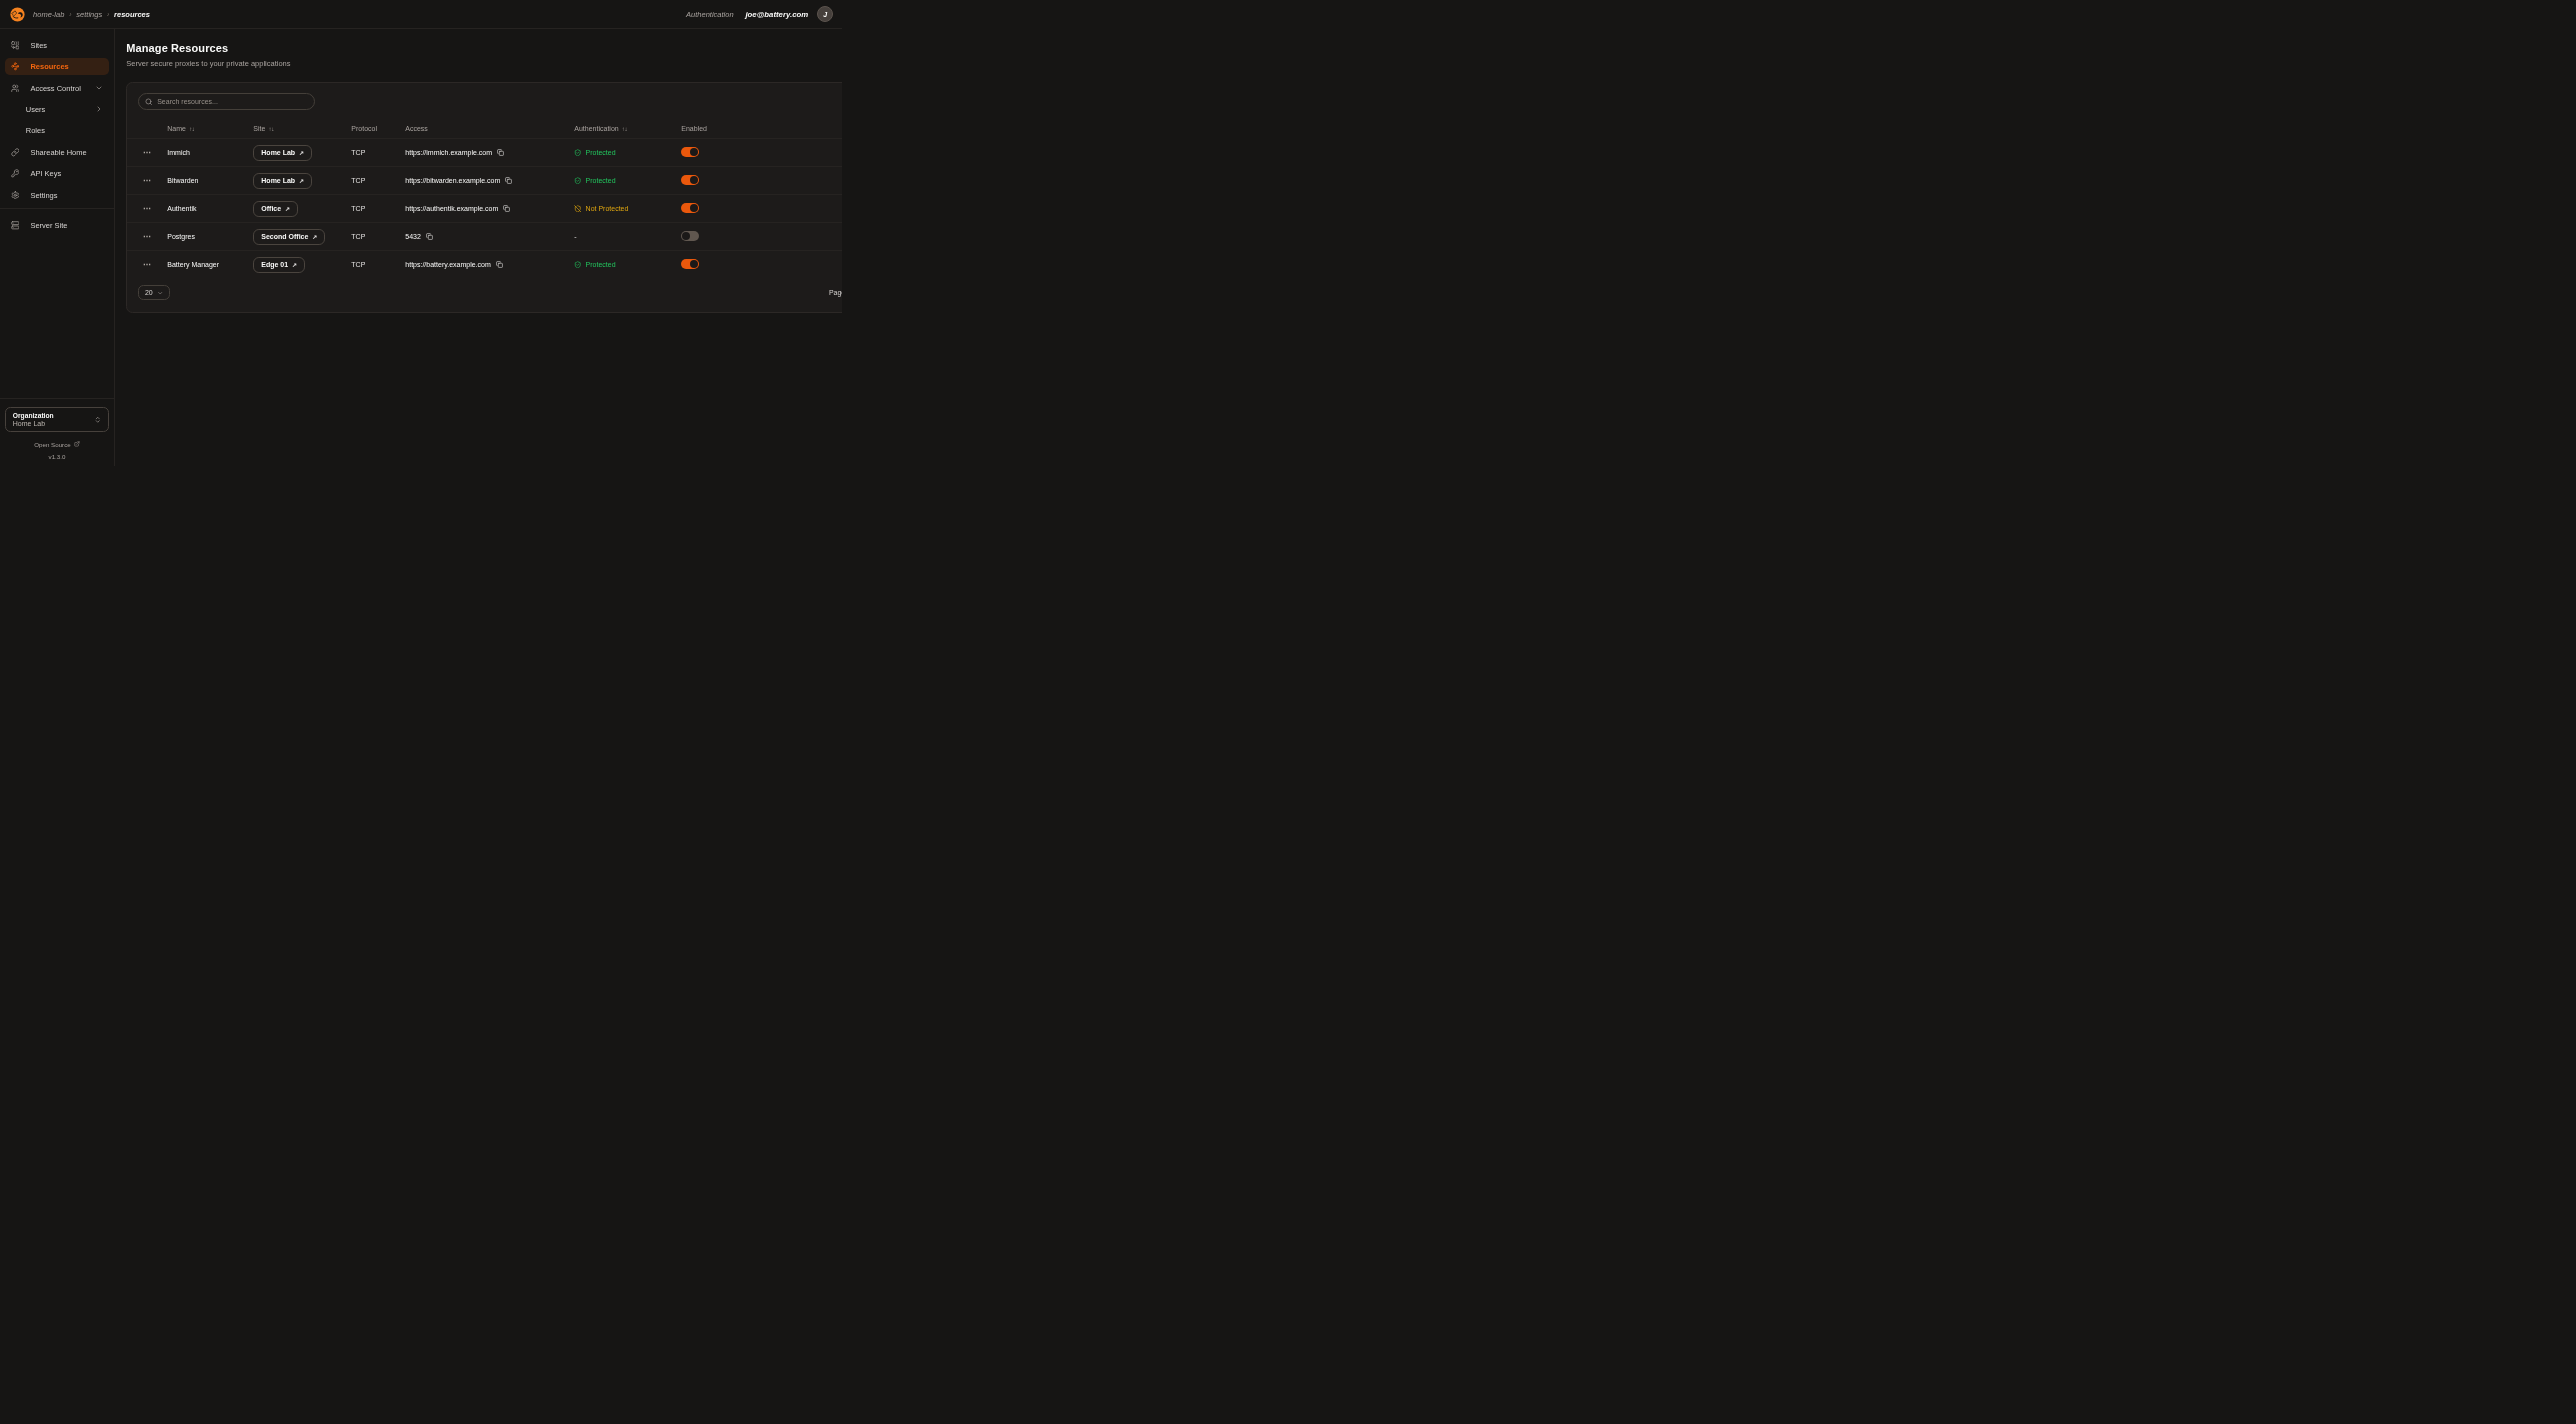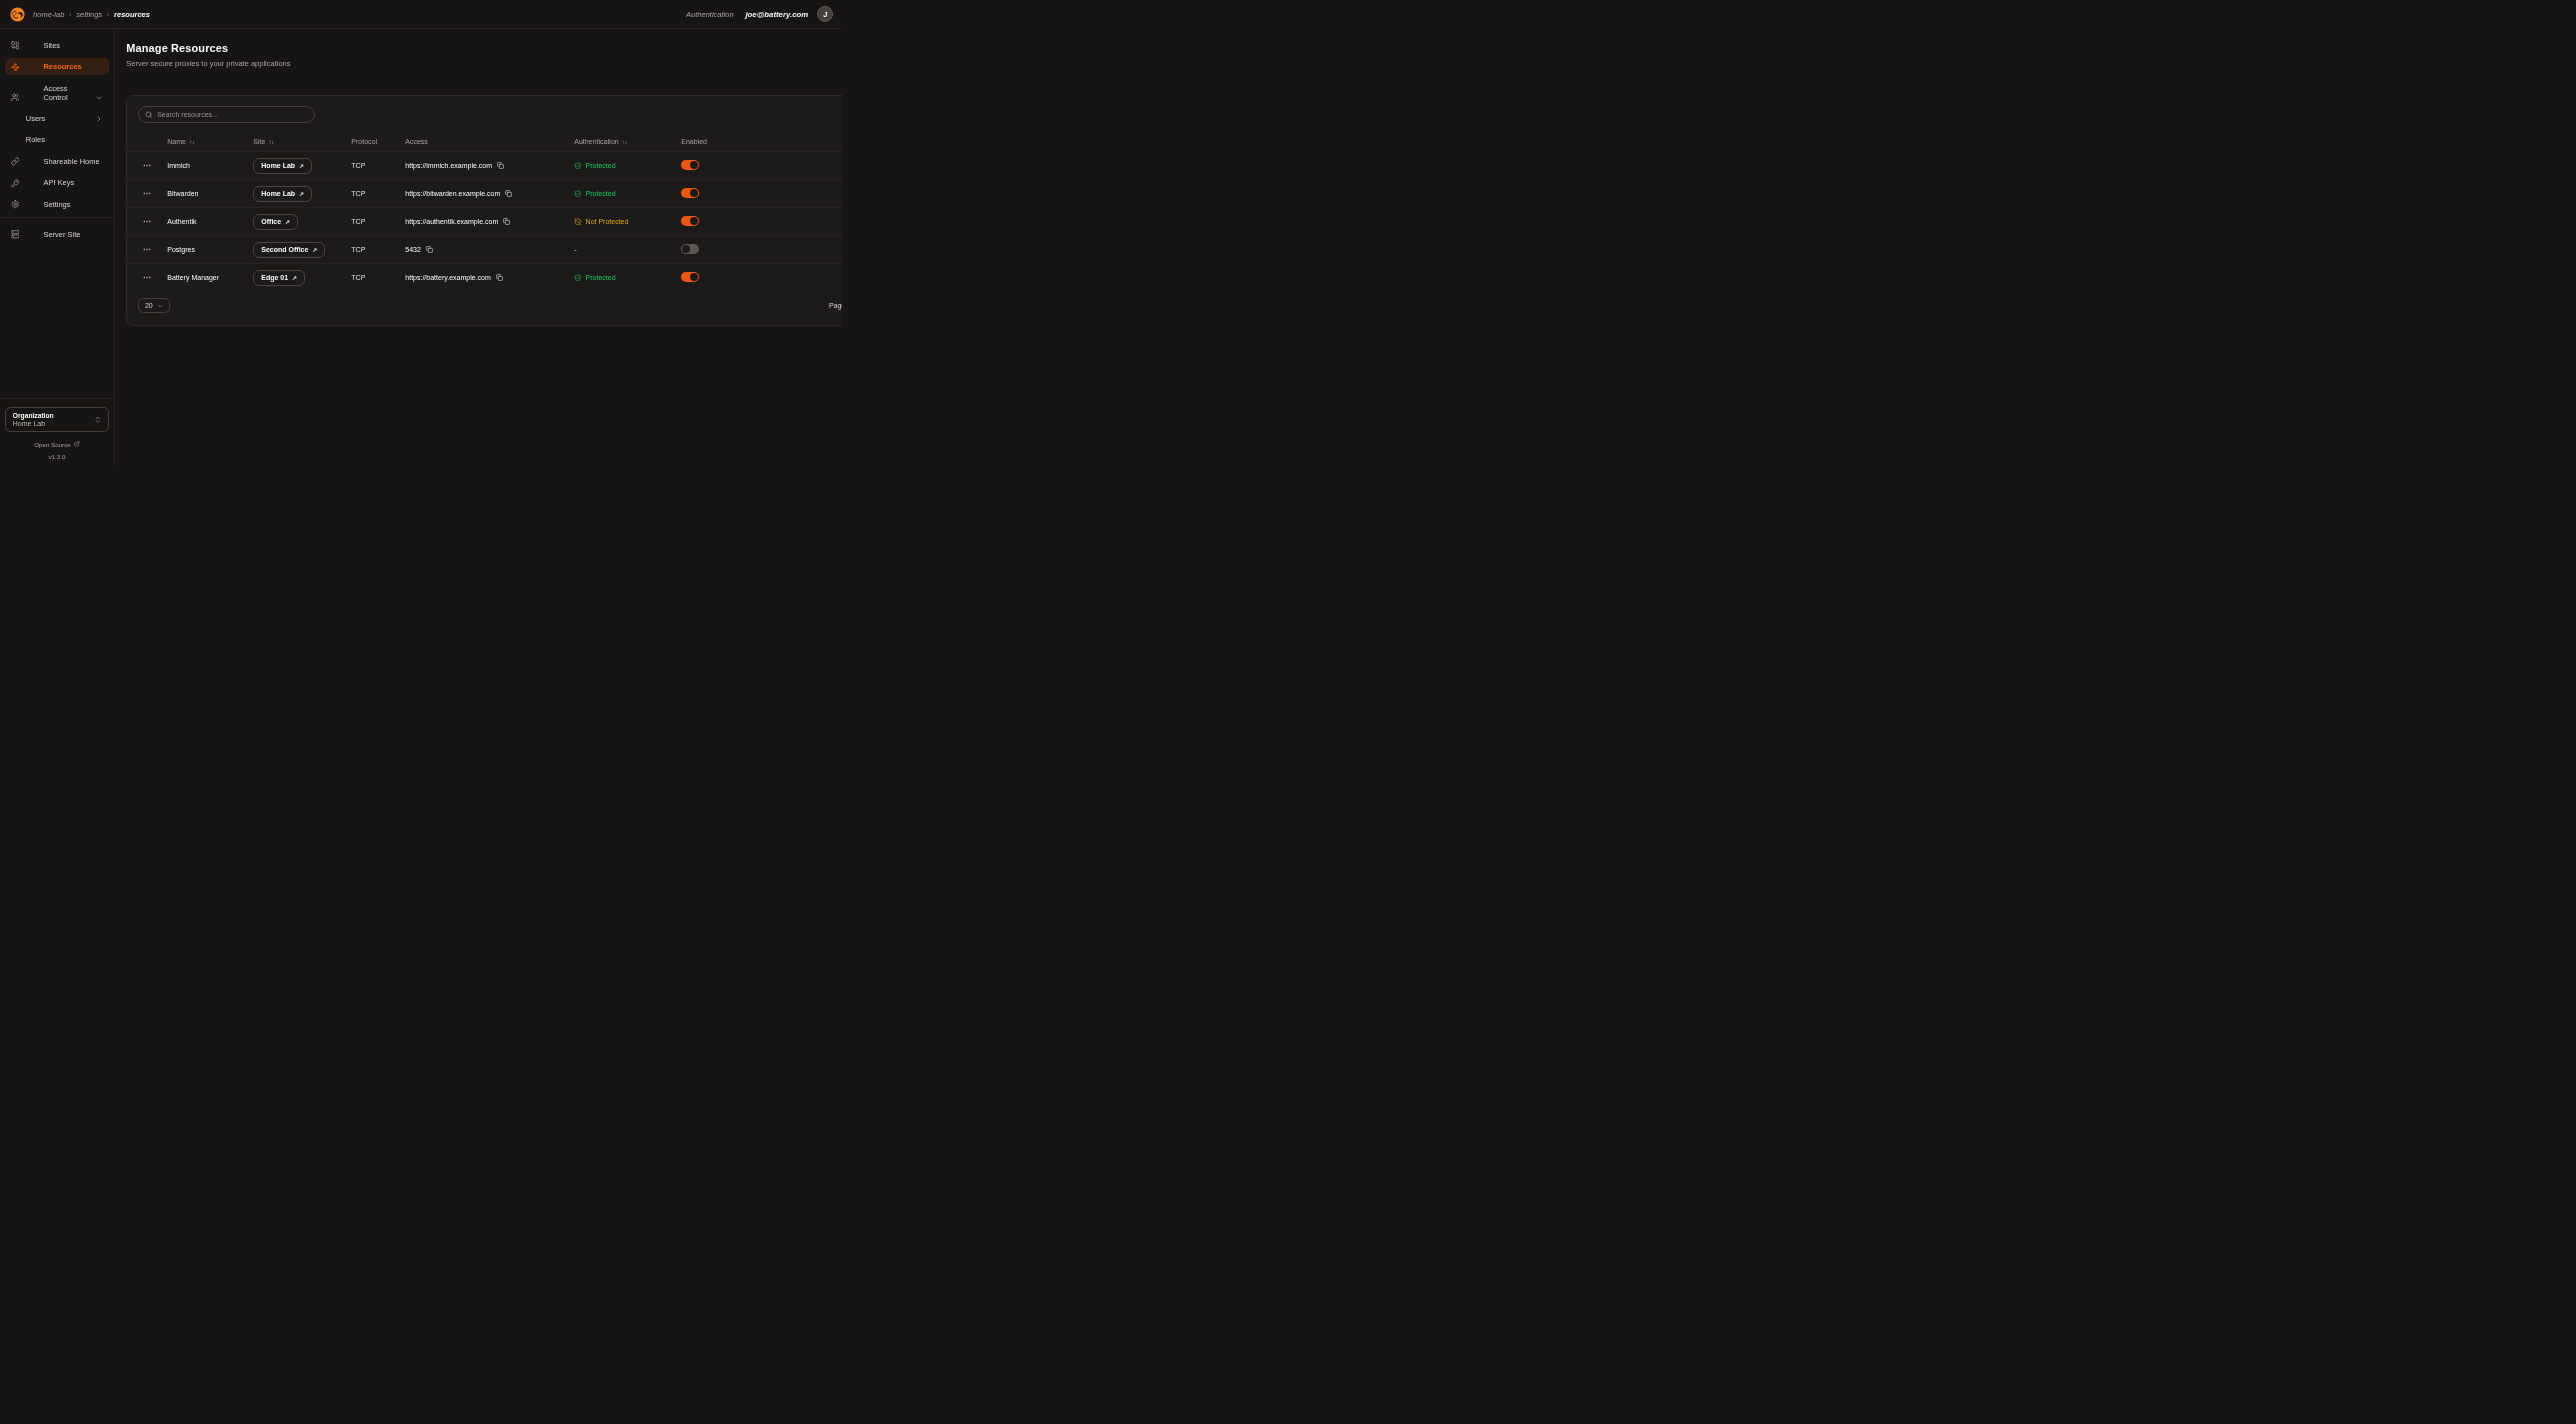--- a/index.html
+++ b/index.html
@@ -33,21 +33,21 @@
 
   
   .layout { display:flex; height:437px; }
 
   
   .sidebar {
     width:115px; flex:0 0 auto; border-right:0.5px solid #262321;
     display:flex; flex-direction:column; padding:7.5px 5.4px 0;
   }
   .side-item {
-    display:flex; align-items:flex-end; gap:24px; padding:4.3px 5.4px;
+    display:flex; align-items:center; gap:11px; padding:4.3px 5.4px;
     border-radius:4.8px; color:#d6d3d1; font-size:7.5px; margin-bottom:3.8px;
     width:100%; text-align:left;
   }
   .side-item .s-icon { color:#a8a29e; display:flex; }
   .side-item .s-icon svg { width:8.6px; height:8.6px; }
   .side-item.active { background:rgba(240,100,15,0.14); color:#f4660e; font-weight:700; }
   .side-item.active .s-icon { color:#f4660e; }
   .side-item.indent { padding-left:20.4px; color:#d6d3d1; }
   .s-label { flex:1 1 auto; }
   .s-trail { color:#a8a29e; display:flex; }
@@ -66,21 +66,21 @@
   .open-source { display:flex; align-items:center; justify-content:center; gap:3.2px; margin:8.6px auto 0; color:#a8a29e; font-size:6.2px; }
   .open-source svg { width:5.9px; height:5.9px; }
   .version { text-align:center; color:#a8a29e; font-size:6.2px; margin-top:4.8px; }
 
   
   .main { flex:1 1 auto; padding:13px 11.8px 0 11.3px; overflow:hidden; }
   .page-title { font-size:11px; font-weight:700; color:#fafaf9; letter-spacing:0.1px; }
   .page-subtitle { font-size:7.5px; color:#a8a29e; margin-top:4.8px; }
 
   .card {
-    margin-top:27px; background:#1d1b1a; border:0.5px solid #2c2826;
+    margin-top:14px; background:#1d1b1a; border:0.5px solid #2c2826;
     border-radius:6.4px; width:833px;
   }
   .card-toolbar { display:flex; align-items:center; padding:10.7px 10.7px 7.5px; }
   .search-box {
     width:177px; height:17px; border:0.5px solid #443f39; border-radius:536px;
     display:flex; align-items:center; gap:4.3px; padding:0 6.4px; background:transparent;
   }
   .search-box svg { width:7.5px; height:7.5px; color:#a8a29e; flex:0 0 auto; }
   .search-box input {
     background:transparent; border:none; outline:none; color:#e7e5e4;

